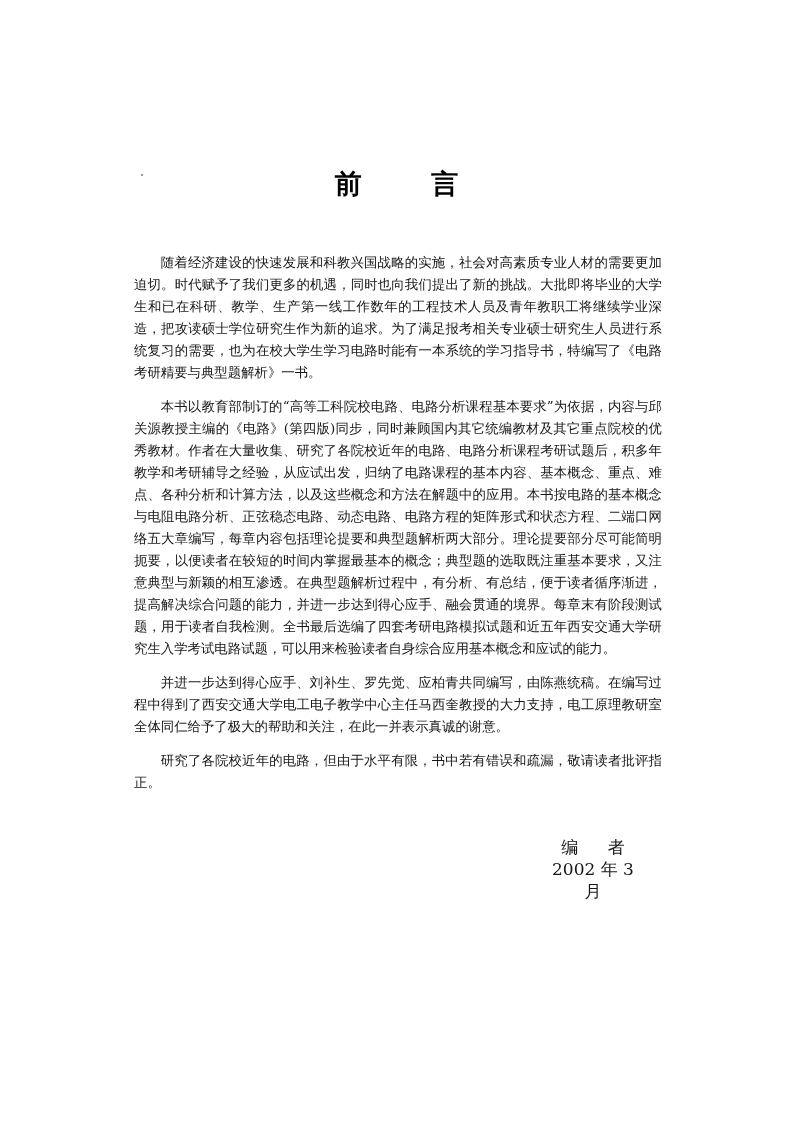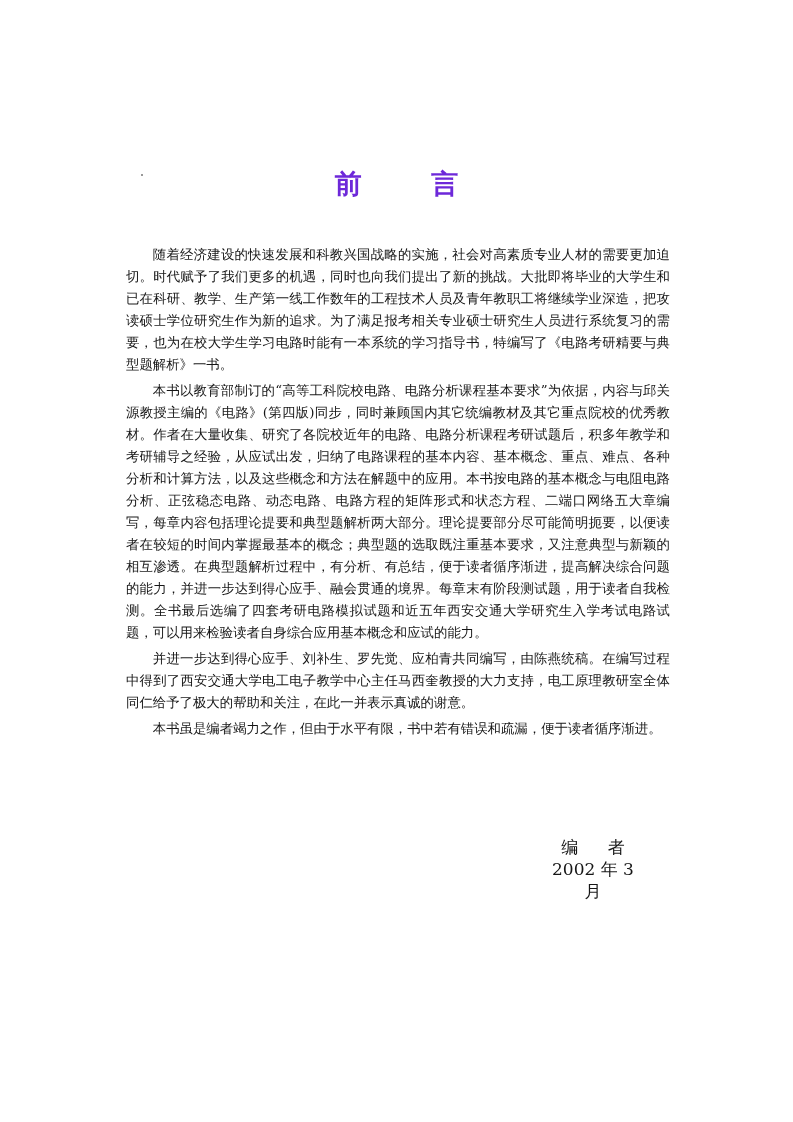--- a/index.html
+++ b/index.html
@@ -25,21 +25,21 @@
       position: absolute;
       top: 166px;
       left: 0;
       width: 793px;
       text-align: center;
       font-family: "DejaVu Sans", "Liberation Sans", sans-serif;
       font-weight: bold;
       font-size: 27px;
       letter-spacing: 30px;
       text-indent: 30px;
-      color: #6d28d9;
+      color: #000000;
     }
     .stray-dot {
       position: absolute;
       top: 174px;
       left: 141px;
       width: 2px;
       height: 2px;
       background: #999;
     }
     .body-text {
@@ -47,21 +47,21 @@
       top: 240px;
       left: 122px;
       width: 552px;
       font-size: 13.4px;
       line-height: 22px;
       text-align: justify;
       text-justify: inter-character;
       color: #161616;
     }
     .body-text p {
-      margin: 4px;
+      margin: 12px;
       text-indent: 2em;
     }
     .signature {
       position: absolute;
       top: 836px;
       left: 548px;
       width: 90px;
       text-align: center;
       font-size: 17px;
       line-height: 22px;
@@ -77,20 +77,20 @@
 
 <div class="page">
   <div class="stray-dot"></div>
 
   <div class="title">前 言</div>
 
   <div class="body-text">
     <p>随着经济建设的快速发展和科教兴国战略的实施，社会对高素质专业人材的需要更加迫切。时代赋予了我们更多的机遇，同时也向我们提出了新的挑战。大批即将毕业的大学生和已在科研、教学、生产第一线工作数年的工程技术人员及青年教职工将继续学业深造，把攻读硕士学位研究生作为新的追求。为了满足报考相关专业硕士研究生人员进行系统复习的需要，也为在校大学生学习电路时能有一本系统的学习指导书，特编写了《电路考研精要与典型题解析》一书。</p>
     <p>本书以教育部制订的“高等工科院校电路、电路分析课程基本要求”为依据，内容与邱关源教授主编的《电路》(第四版)同步，同时兼顾国内其它统编教材及其它重点院校的优秀教材。作者在大量收集、研究了各院校近年的电路、电路分析课程考研试题后，积多年教学和考研辅导之经验，从应试出发，归纳了电路课程的基本内容、基本概念、重点、难点、各种分析和计算方法，以及这些概念和方法在解题中的应用。本书按电路的基本概念与电阻电路分析、正弦稳态电路、动态电路、电路方程的矩阵形式和状态方程、二端口网络五大章编写，每章内容包括理论提要和典型题解析两大部分。理论提要部分尽可能简明扼要，以便读者在较短的时间内掌握最基本的概念；典型题的选取既注重基本要求，又注意典型与新颖的相互渗透。在典型题解析过程中，有分析、有总结，便于读者循序渐进，提高解决综合问题的能力，并进一步达到得心应手、融会贯通的境界。每章末有阶段测试题，用于读者自我检测。全书最后选编了四套考研电路模拟试题和近五年西安交通大学研究生入学考试电路试题，可以用来检验读者自身综合应用基本概念和应试的能力。</p>
     <p>并进一步达到得心应手、刘补生、罗先觉、应柏青共同编写，由陈燕统稿。在编写过程中得到了西安交通大学电工电子教学中心主任马西奎教授的大力支持，电工原理教研室全体同仁给予了极大的帮助和关注，在此一并表示真诚的谢意。</p>
-    <p>本书虽是编者竭力之作，但由于水平有限，书中若有错误和疏漏，便于读者循序渐进。</p>
+    <p>研究了各院校近年的电路，但由于水平有限，书中若有错误和疏漏，敬请读者批评指正。</p>
   </div>
 
   <div class="signature">
     <div class="author">编 者</div>
     <div class="date">2002 年 3 月</div>
   </div>
 </div>
 
 </body></html>

